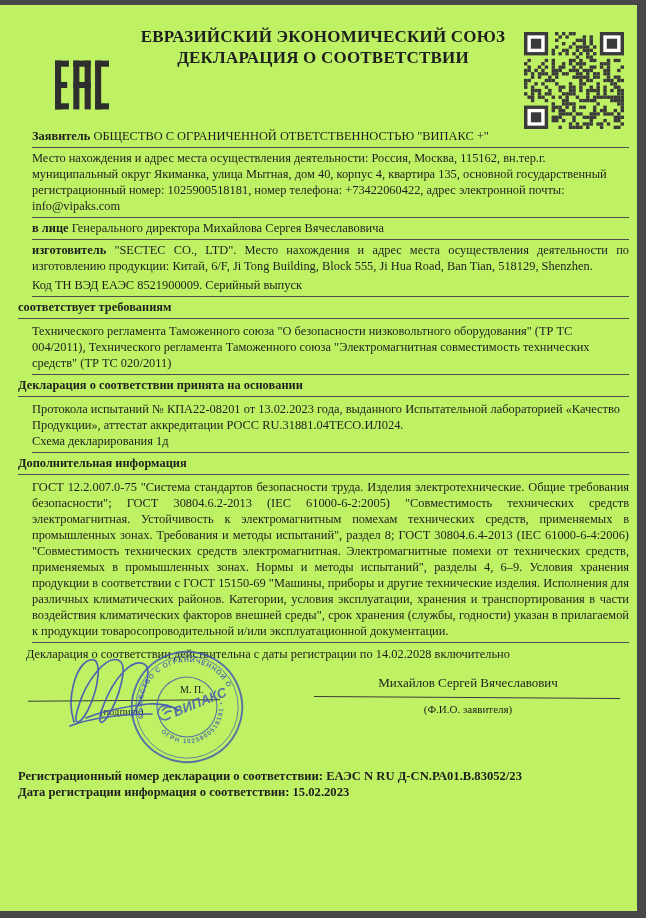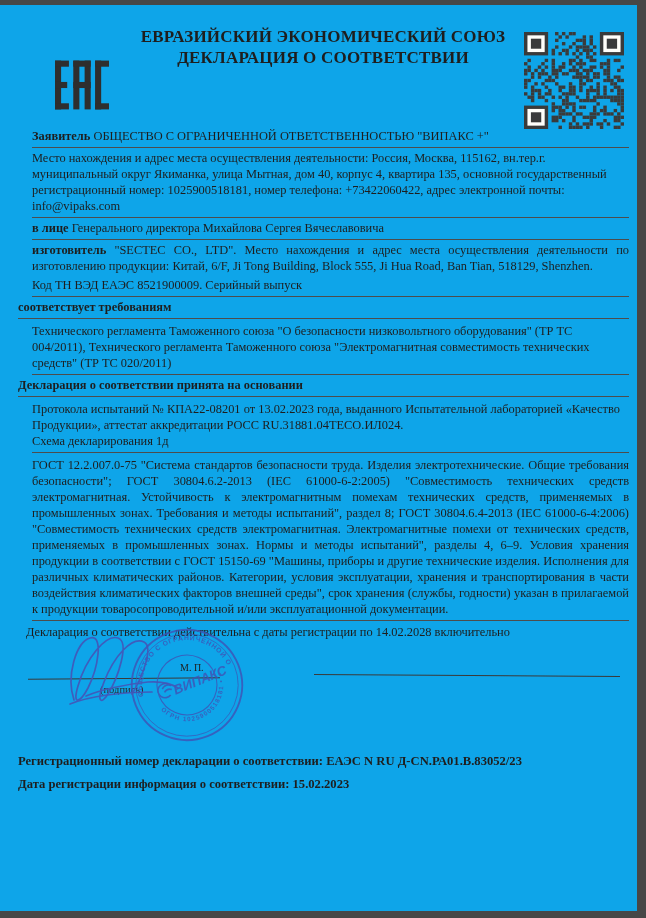--- a/index.html
+++ b/index.html
@@ -1,19 +1,19 @@
 <!DOCTYPE html>
 <html><head>
 <meta charset="utf-8">
 <style>
   html,body{margin:0;padding:0;background:#e8e8e8;}
   .page{
     position:relative;
     width:646px;height:918px;
-    background:#0ea5e9;
+    background:#bef264;
     overflow:hidden;
     font-family:"Liberation Serif", serif;
     color:#1e1e1e;
   }
   .scan-bar{position:absolute;background:#474747;z-index:30;}
   .bar-top{left:0;top:0;width:646px;height:5px;}
   .bar-bottom{left:0;top:911px;width:646px;height:7px;}
   .bar-right{left:637px;top:0;width:9px;height:918px;}
 
   .header{position:relative;height:126px;}
@@ -33,21 +33,21 @@
   .sig-line{position:absolute;top:34px;left:10px;width:192px;border-bottom:1px solid #3a3a3a;transform:rotate(-.5deg);}
   .sig-caption{position:absolute;top:38px;left:82px;font-size:10.5px;color:#2a2a2a;}
   .mp{position:absolute;top:16px;left:162px;font-size:10px;}
   .fio-name{position:absolute;top:9px;left:300px;width:300px;text-align:center;font-size:13px;}
   .fio-line{position:absolute;top:31px;left:296px;width:306px;border-bottom:1px solid #3a3a3a;transform:rotate(.4deg);}
   .fio-caption{position:absolute;top:35px;left:300px;width:300px;text-align:center;font-size:11px;}
   .stamp{position:absolute;left:106px;top:-22px;width:126px;height:126px;z-index:5;opacity:.92;}
   .autograph{position:absolute;left:42px;top:-18px;width:130px;height:96px;z-index:6;}
 
   .footer{padding:8px 17px 0 18px;font-size:12.6px;font-weight:bold;}
-  .footer .frow{margin-top:8px;}
+  .footer .frow{margin-top:1px;}
   .validity{font-weight:normal;padding:3px 0 2px 0;margin-left:8px;}
 </style>
 </head>
 <body>
 
 <div class="page">
   <div class="scan-bar bar-top"></div>
   <div class="scan-bar bar-bottom"></div>
   <div class="scan-bar bar-right"></div>
 
@@ -414,20 +414,21 @@
       <p>Технического регламента Таможенного союза "О безопасности низковольтного оборудования" (ТР ТС 004/2011), Технического регламента Таможенного союза "Электромагнитная совместимость технических средств" (ТР ТС 020/2011)</p>
     </div>
 
     <div class="head-row rule">Декларация о соответствии принята на основании</div>
 
     <div class="sec rule" style="padding-top:4px;">
       <p>Протокола испытаний № КПА22-08201 от 13.02.2023 года, выданного Испытательной лабораторией «Качество Продукции», аттестат аккредитации РОСС RU.31881.04ТЕСО.ИЛ024.</p>
       <p>Схема декларирования 1д</p>
     </div>
 
+    <div class="head-row rule">Дополнительная информация</div>
 
     <div class="sec rule" style="padding-top:4px;">
       <p class="just">ГОСТ 12.2.007.0-75 "Система стандартов безопасности труда. Изделия электротехнические. Общие требования безопасности"; ГОСТ 30804.6.2-2013 (IEC 61000-6-2:2005)  "Совместимость технических средств электромагнитная. Устойчивость к электромагнитным помехам технических средств, применяемых в промышленных зонах. Требования и методы испытаний", раздел 8; ГОСТ 30804.6.4-2013 (IEC 61000-6-4:2006) "Совместимость технических средств электромагнитная. Электромагнитные помехи от технических средств, применяемых в промышленных зонах. Нормы и методы испытаний", разделы 4, 6–9. Условия хранения продукции в соответствии с ГОСТ 15150-69 "Машины, приборы и другие технические изделия. Исполнения для различных климатических районов. Категории, условия эксплуатации, хранения и транспортирования в части воздействия климатических факторов внешней среды", срок хранения (службы, годности) указан в прилагаемой к продукции товаросопроводительной и/или эксплуатационной документации.</p>
     </div>
 
     <div class="validity">Декларация о соответствии действительна с даты регистрации по 14.02.2028 включительно</div>
 
     <div class="sig-block">
 
       <svg class="autograph" viewBox="0 0 130 96">
@@ -460,21 +461,23 @@
             <path d="M58,70 a9,9 0 1 0 -2,14"></path>
             <path d="M50,78 q5,-4 10,0"></path>
             <path d="M49,73 q6,-5 12,0"></path>
           </g>
         </g>
       </svg>
 
       <div class="sig-line"></div>
       <div class="sig-caption">(подпись)</div>
       <div class="mp">М. П.</div>
+      <div class="fio-name">Михайлов Сергей Вячеславович</div>
       <div class="fio-line"></div>
+      <div class="fio-caption">(Ф.И.О. заявителя)</div>
     </div>
   </div>
 
   <div class="footer">
     <div class="frow">
       <span>Регистрационный номер декларации о соответствии:</span>
       <span>ЕАЭС N RU Д-CN.РА01.В.83052/23</span>
     </div>
     <div class="frow">
       <span>Дата регистрации информация о соответствии:</span>

